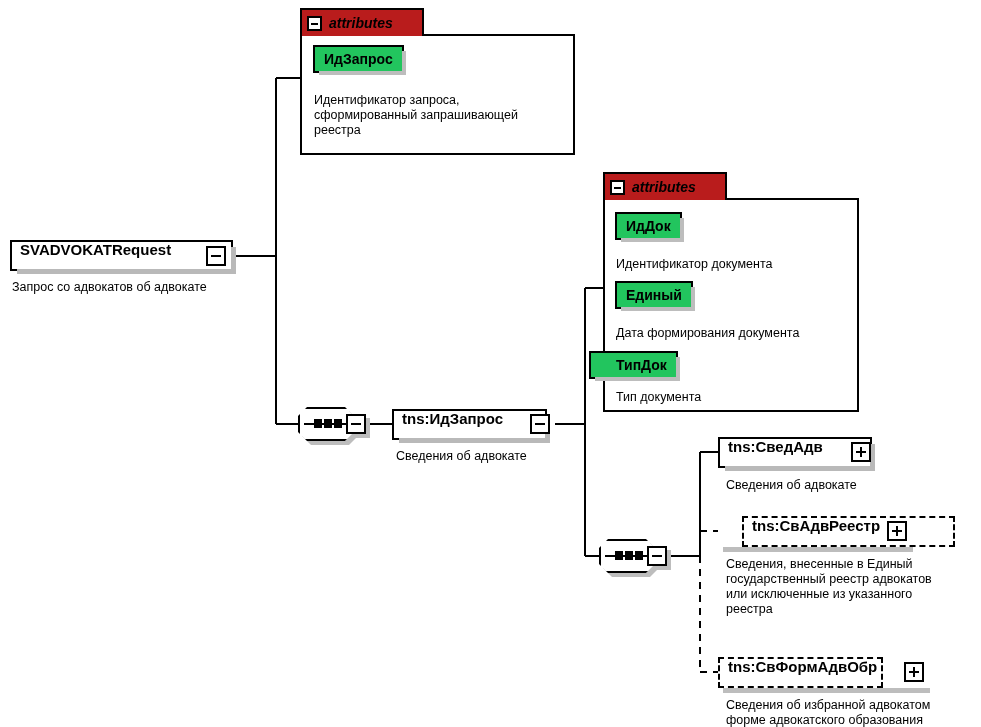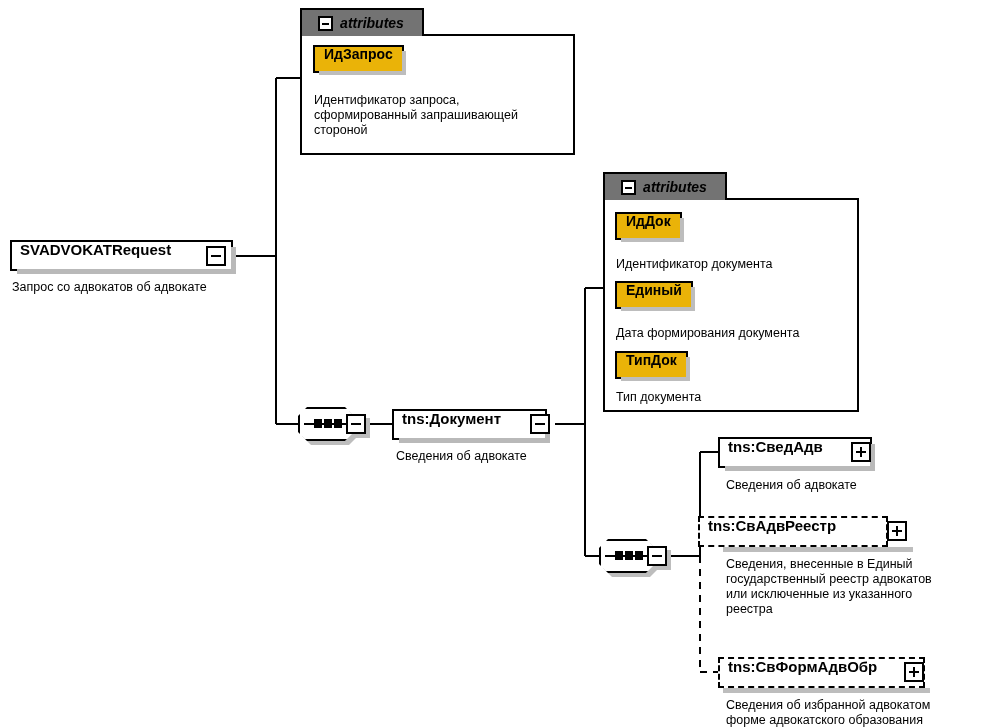--- a/index.html
+++ b/index.html
@@ -68,25 +68,24 @@
   .attrbox{
     position:absolute;
     z-index:2;
   }
   .attrbox .tab{
     position:absolute;left:0;top:0;
     height:28px;
     box-sizing:border-box;
     border:2px solid #000;
     border-bottom:none;
-    background:#737373;
+    background:#b91c1c;
     display:flex;align-items:center;
     padding:0 7px 0 5px;
     z-index:3;
-    justify-content:center;
   }
   .attrbox .tab .tglyph{
     width:15px;height:15px;border:2px solid #000;box-sizing:border-box;
     position:relative;margin-right:7px;background:#fff;
   }
   .attrbox .tab .tglyph i{position:absolute;left:2px;top:5px;width:7px;height:2px;background:#000;}
   .attrbox .tab .tlabel{
     font-style:italic;font-weight:bold;font-size:14px;color:#000;white-space:nowrap;
   }
   .attrbox .body{
@@ -94,23 +93,23 @@
     box-sizing:border-box;
     border:2px solid #000;
     background:#fff;
   }
 
   
   .attr{
     position:absolute;
     box-sizing:border-box;
     border:2px solid #000;
-    background:#eab308;
+    background:#22c55e;
     height:28px;
-    display:flex;
+    display:flex;align-items:center;
     z-index:4;
   }
   .attr span{font-weight:bold;font-size:14px;padding:0 9px;white-space:nowrap;line-height:1;}
   .attr::after{
     content:"";position:absolute;left:4px;top:100%;width:100%;height:4px;background:#bdbdbd;z-index:-1;
   }
   .attr::before{
     content:"";position:absolute;left:100%;top:4px;width:4px;height:100%;background:#bdbdbd;z-index:-1;
   }
 
@@ -193,37 +192,37 @@
           <i></i>
         </span>
       <span class="tlabel">attributes</span>
     </div>
   </div>
   <div class="attr" style="left:313px;top:45px;">
     <span>ИдЗапрос</span>
   </div>
   <div class="caption" style="left:314px;top:93px;width:255px;">Идентификатор запроса,
 сформированный запрашивающей
-стороной</div>
+реестра</div>
 
   <div class="seq" style="left:298px;top:407px;">
     <div class="octshadow"></div>
     <div class="oct"></div>
     <div class="bar"></div>
     <div class="dot d1"></div>
     <div class="dot d2"></div>
     <div class="dot d3"></div>
     <div class="sqrshadow"></div>
     <div class="sqr">
         <i></i>
       </div>
   </div>
 
   <div class="node shadow" style="left:392px;top:409px;width:155px;">
-    <span class="nlabel">tns:Документ</span>
+    <span class="nlabel">tns:ИдЗапрос</span>
   </div>
   <div class="expander" style="left:530px;top:414px;">
     <i class="h"></i>
   </div>
   <div class="caption" style="left:396px;top:449px;width:220px;">Сведения об адвокате</div>
 
   <div class="attrbox" style="left:603px;top:172px;width:256px;height:240px;">
     <div class="body" style="left:0;top:26px;width:256px;height:214px;"></div>
     <div class="tab" style="width:124px;">
       <span class="tglyph">
@@ -236,21 +235,21 @@
   <div class="attr" style="left:615px;top:212px;">
     <span>ИдДок</span>
   </div>
   <div class="caption" style="left:616px;top:257px;width:240px;">Идентификатор документа</div>
 
   <div class="attr" style="left:615px;top:281px;">
     <span>Единый</span>
   </div>
   <div class="caption" style="left:616px;top:326px;width:240px;">Дата формирования документа</div>
 
-  <div class="attr" style="left:615px;top:351px;">
+  <div class="attr" style="left:589px;top:351px;padding-left:16px;">
     <span>ТипДок</span>
   </div>
   <div class="caption" style="left:616px;top:390px;width:240px;">Тип документа</div>
 
   <div class="seq" style="left:599px;top:539px;">
     <div class="octshadow"></div>
     <div class="oct"></div>
     <div class="bar"></div>
     <div class="dot d1"></div>
     <div class="dot d2"></div>
@@ -263,34 +262,34 @@
 
   <div class="node shadow" style="left:718px;top:437px;width:154px;">
     <span class="nlabel">tns:СведАдв</span>
   </div>
   <div class="expander" style="left:851px;top:442px;">
     <i class="h"></i>
       <i class="v"></i>
   </div>
   <div class="caption" style="left:726px;top:478px;width:240px;">Сведения об адвокате</div>
 
-  <div class="node dashed" style="left:698px;top:516px;width:190px;">
+  <div class="node dashed" style="left:742px;top:516px;width:213px;">
     <span class="nlabel">tns:СвАдвРеестр</span>
   </div>
   <div style="position:absolute;left:723px;top:547px;width:190px;height:5px;background:#bdbdbd;z-index:1;"></div>
   <div class="expander" style="left:887px;top:521px;">
     <i class="h"></i>
       <i class="v"></i>
   </div>
   <div class="caption" style="left:726px;top:557px;width:250px;">Сведения, внесенные в Единый
 государственный реестр адвокатов
 или исключенные из указанного
 реестра</div>
 
-  <div class="node dashed" style="left:718px;top:657px;width:207px;">
+  <div class="node dashed" style="left:718px;top:657px;width:165px;">
     <span class="nlabel">tns:СвФормАдвОбр</span>
   </div>
   <div style="position:absolute;left:723px;top:688px;width:207px;height:5px;background:#bdbdbd;z-index:1;"></div>
   <div class="expander" style="left:904px;top:662px;">
     <i class="h"></i>
       <i class="v"></i>
   </div>
   <div class="caption" style="left:726px;top:698px;width:255px;">Сведения об избранной адвокатом
 форме адвокатского образования</div>
 

